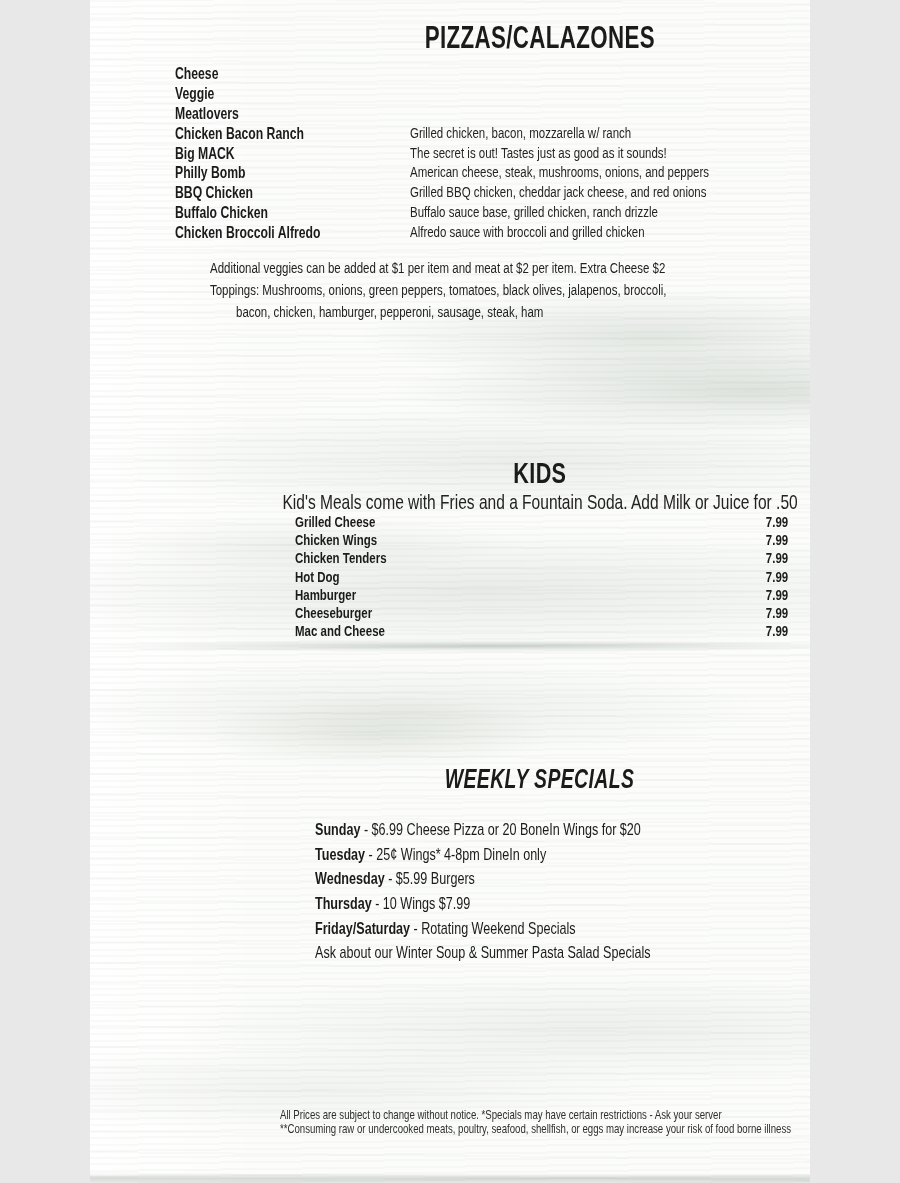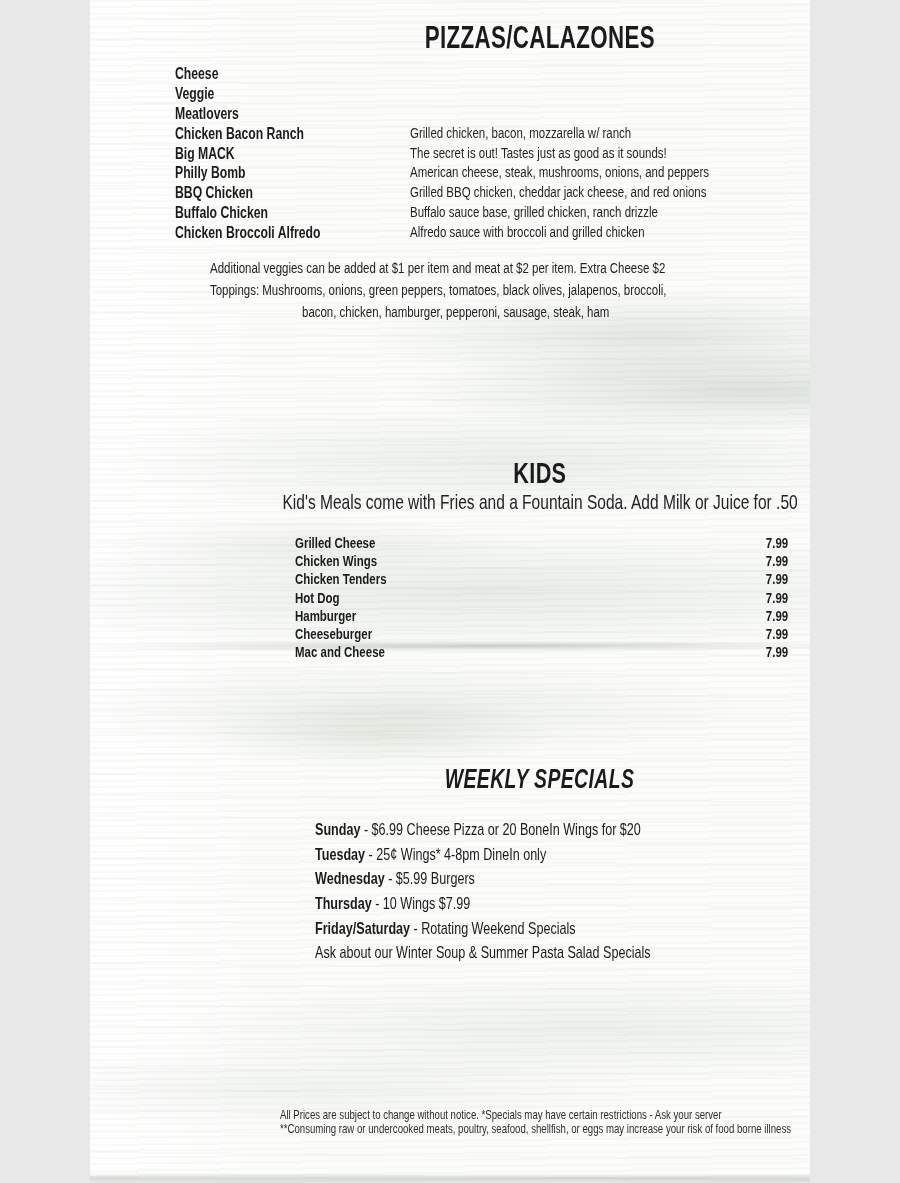--- a/index.html
+++ b/index.html
@@ -41,26 +41,26 @@
   .h-kids   { top:456px; font-size:30px; }
   .h-weekly { top:764px; font-size:27px;font-style:italic; }
 
   .pizza-table { position:absolute; top:64px; left:85px; width:735px; }
   .pizza-row   { display:flex; align-items:flex-start; height:19.9px; }
   .pizza-name  { width:235px; font-weight:bold; font-size:16.5px; }
   .pizza-desc  { flex:1; font-size:15.5px; color:#242424; }
   .pizza-price { width:70px; text-align:right; font-weight:bold; font-size:22px; }
 
   .note { position:absolute; top:257px; left:120px; font-size:15.5px; color:#222; line-height:22px; }
-  .note .indent { margin-left:92px; }
+  .note .indent { margin-left:26px; }
   .note div { height:22px; }
 
   .kids-subtitle { position:absolute; top:490px; left:0; width:900px; text-align:center; font-size:21px; color:#222; }
 
-  .kids-table { position:absolute; top:534px; left:205px; width:493px; }
+  .kids-table { position:absolute; top:513px; left:205px; width:493px; }
   .kids-row   { display:flex; align-items:baseline; height:18.2px; }
   .kids-name  { flex:1; font-weight:bold; font-size:15.5px; }
   .kids-price { width:60px; text-align:right; font-weight:bold; font-size:15.5px; }
 
   .specials { position:absolute; top:820px; left:225px; width:600px; }
   .special-line { height:24.7px; font-size:17px; }
   .special-line b { font-weight:bold; }
 
   .footer { position:absolute; top:1108px; left:190px; width:530px; font-size:13px; color:#2e2e2e; line-height:13.8px; }
   .footer-line3 { position:relative; height:14px; }

